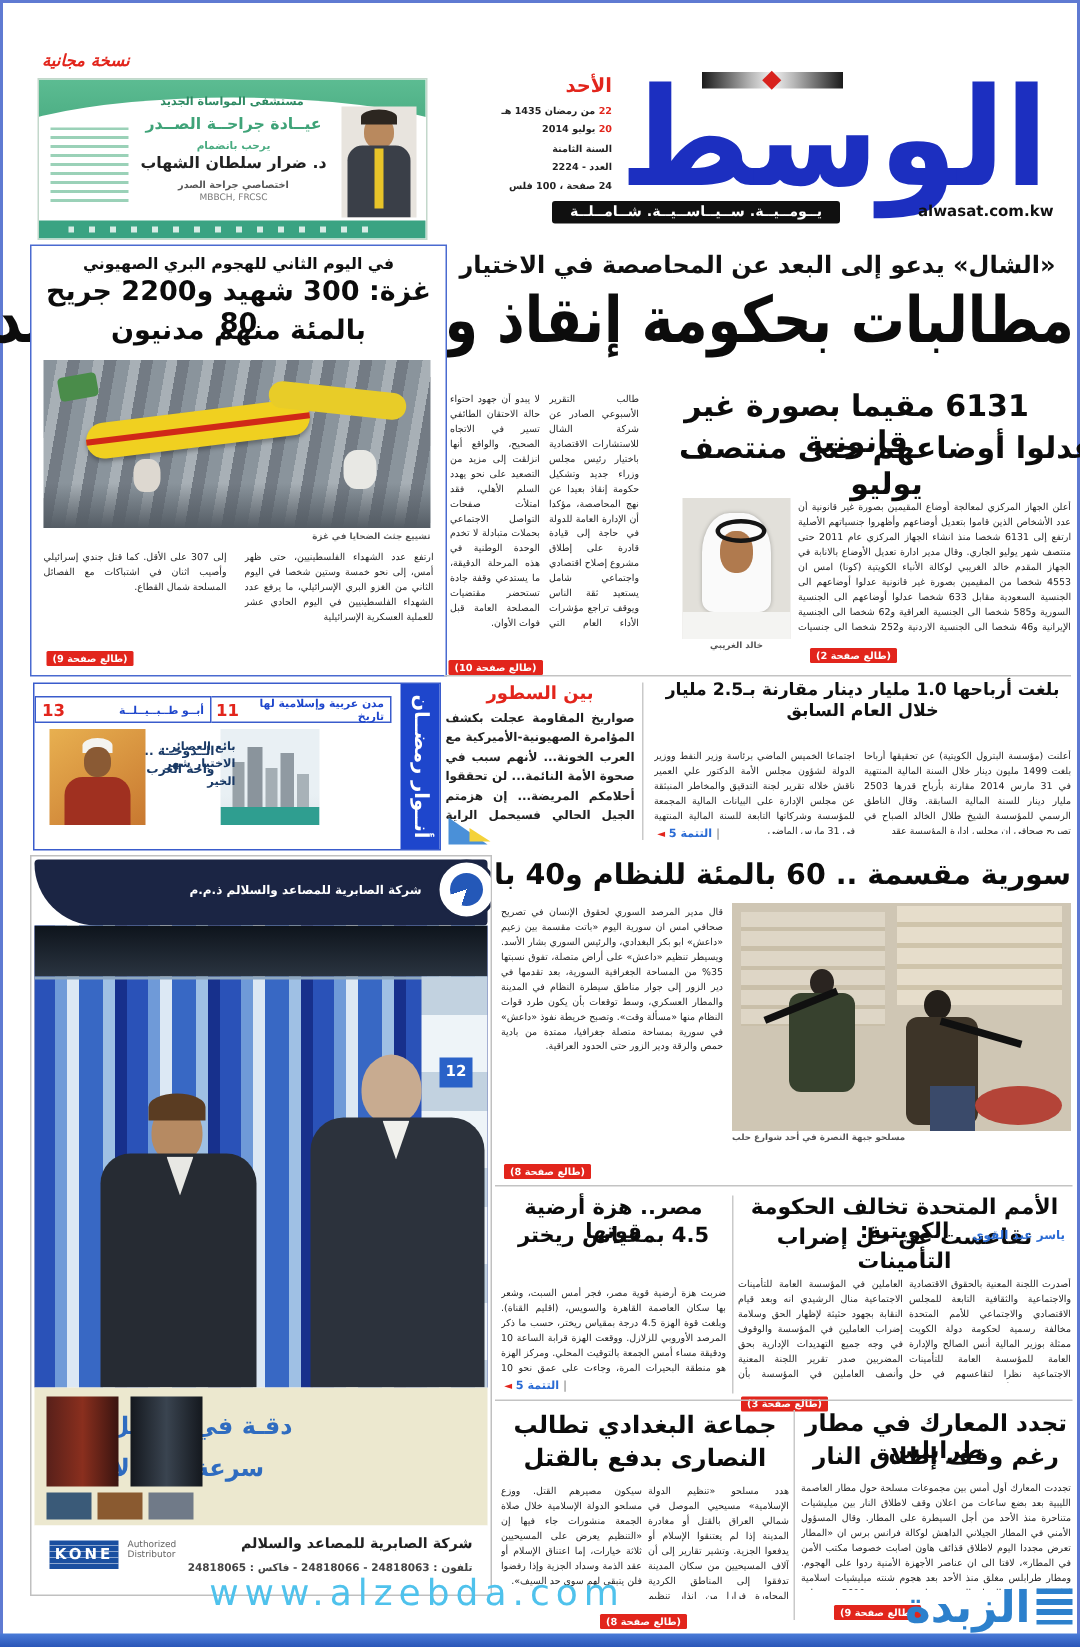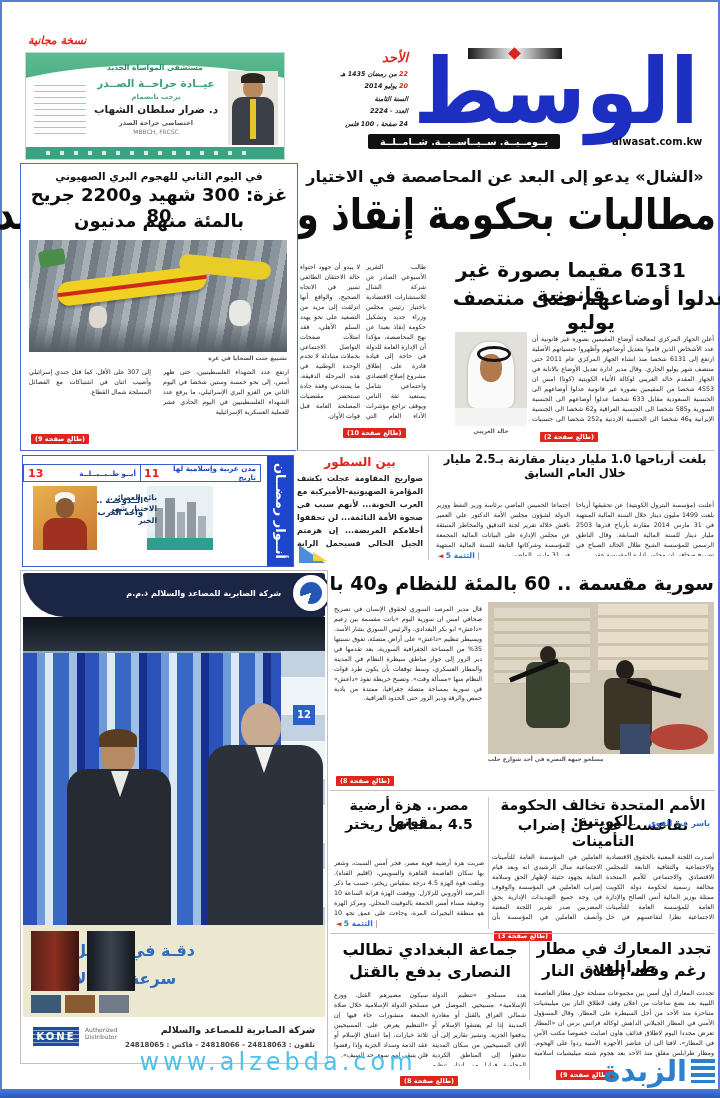--- a/index.html
+++ b/index.html
@@ -62,40 +62,40 @@
       <div class="abs" style="left:15px;top:6px;width:20px;height:22px;background:#b9895e;border-radius:50% 50% 45% 45%;"></div>
       <div class="abs" style="left:13px;top:2px;width:24px;height:10px;background:#2c2620;border-radius:50% 50% 0 0;"></div>
       <div class="abs" style="left:4px;top:26px;width:42px;height:48px;background:#3a3f48;border-radius:10px 10px 0 0;"></div>
       <div class="abs" style="left:22px;top:28px;width:6px;height:40px;background:#e8c429;"></div>
     </div>
     <div class="abs" style="left:0;right:0;bottom:0;height:12px;background:#3aa382;">
       <div class="abs" style="left:20px;top:4px;width:200px;height:4px;background:repeating-linear-gradient(90deg,#fff 0 4px,transparent 4px 14px);opacity:.8;"></div>
     </div>
   </div>
 
-  <div class="abs" style="left:316px;top:50px;width:92px;font-style:italic;">
+  <div class="abs" style="left:316px;top:50px;width:92px;">
     <div style="color:#e2251c;font-weight:bold;font-size:13px;text-align:right;margin-bottom:3px;">الأحد</div>
     <div class="mh-date"><b>22</b> <span>من رمضان 1435 هـ</span></div>
     <div class="mh-date"><b>20</b> <span>يوليو 2014</span></div>
     <div class="mh-date">السنة الثامنة</div>
     <div class="mh-date">العدد - 2224</div>
     <div class="mh-date">24 صفحة ، 100 فلس</div>
   </div>
   <div class="abs c mh-logo" style="left:400px;top:40px;width:312px;">الوسط</div>
   <div class="abs mh-bar" style="left:468px;top:48px;width:94px;height:11px;">
     <span class="mh-diamond"></span>
   </div>
   <div class="abs c mh-tag" style="left:368px;top:134px;width:192px;height:15px;">يــومــيــة. ســيــاســيــة. شــامــلــة</div>
   <div class="abs" style="left:612px;top:136px;font-weight:bold;font-size:10px;color:#111;direction:ltr;">alwasat.com.kw</div>
 
   <div class="abs c kick" style="left:295px;top:167px;width:420px;font-size:16px;">«الشال» يدعو إلى البعد عن المحاصصة في الاختيار</div>
   <div class="abs c hl" style="left:292px;top:190px;width:424px;font-size:36px;transform:scaleY(1.18);transform-origin:top;white-space:nowrap;">مطالبات بحكومة إنقاذ ورئيس وزراء جديد</div>
   <div class="abs body" style="left:366px;top:262px;width:60px;height:158px;">طالب التقرير الأسبوعي الصادر عن شركة الشال للاستشارات الاقتصادية باختيار رئيس مجلس وزراء جديد وتشكيل حكومة إنقاذ بعيدا عن نهج المحاصصة، مؤكدا أن الإدارة العامة للدولة في حاجة إلى قيادة قادرة على إطلاق مشروع إصلاح اقتصادي واجتماعي شامل يستعيد ثقة الناس ويوقف تراجع مؤشرات الأداء العام التي تشهدها البلاد منذ سنوات.</div>
   <div class="abs body" style="left:300px;top:262px;width:60px;height:158px;">لا يبدو أن جهود احتواء حالة الاحتقان الطائفي تسير في الاتجاه الصحيح، والواقع أنها انزلقت إلى مزيد من التصعيد على نحو يهدد السلم الأهلي، فقد امتلأت صفحات التواصل الاجتماعي بحملات متبادلة لا تخدم الوحدة الوطنية في هذه المرحلة الدقيقة، ما يستدعي وقفة جادة تستحضر مقتضيات المصلحة العامة قبل فوات الأوان.</div>
-  <div class="abs" style="left:299px;top:420px;margin-left:44px;"><span class="tag">(طالع صفحة 10)</span></div>
+  <div class="abs" style="left:299px;top:432px;"><span class="tag">(طالع صفحة 10)</span></div>
 
   <div class="abs c hl" style="left:430px;top:258px;width:282px;font-size:20px;">6131 مقيما بصورة غير قانونية</div>
   <div class="abs c hl" style="left:450px;top:286px;width:282px;font-size:20px;">عدلوا أوضاعهم حتى منتصف يوليو</div>
   <div class="abs photo" style="left:455px;top:332px;width:72px;height:94px;background:#e2e0da;">
     <div class="abs" style="left:13px;top:10px;width:46px;height:66px;background:#fafafa;border-radius:40% 40% 8px 8px;box-shadow:0 0 3px rgba(0,0,0,.25);"></div>
     <div class="abs" style="left:25px;top:22px;width:22px;height:28px;background:#b07a4e;border-radius:45%;"></div>
     <div class="abs" style="left:22px;top:14px;width:28px;height:10px;border:3px solid #151515;border-radius:50%;"></div>
     <div class="abs" style="left:0;bottom:0;width:72px;height:18px;background:#f4f4f2;"></div>
   </div>
   <div class="abs c cap" style="left:455px;top:428px;width:72px;">خالد الغريبي</div>

